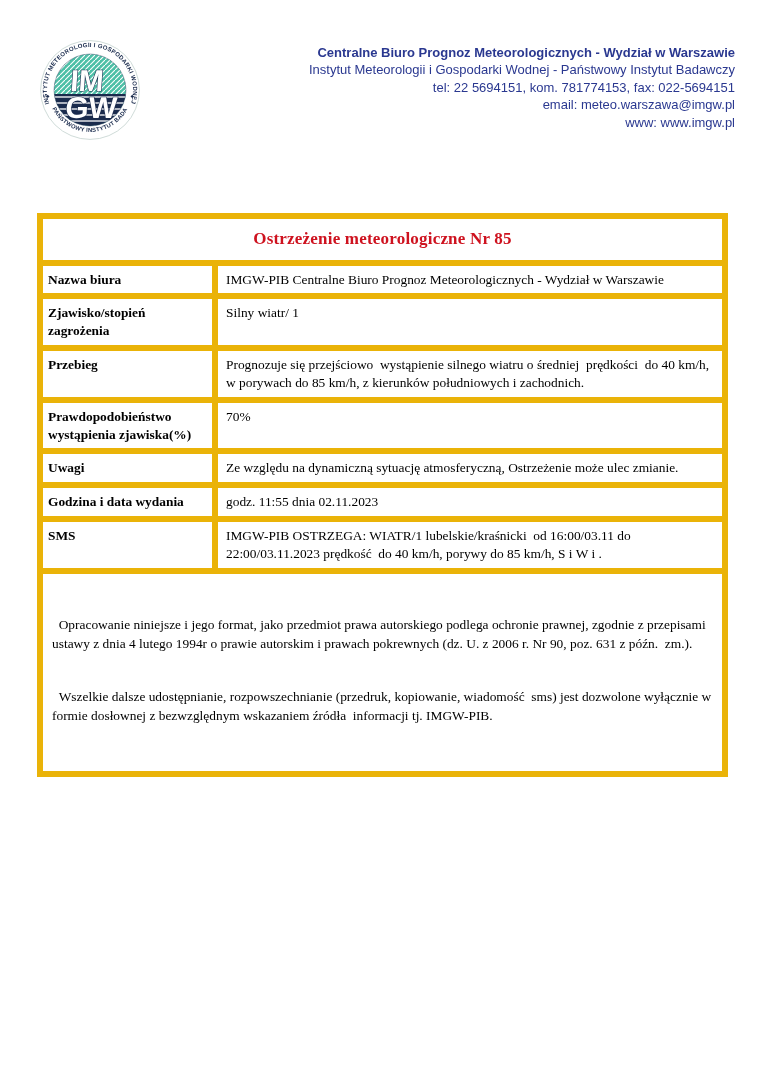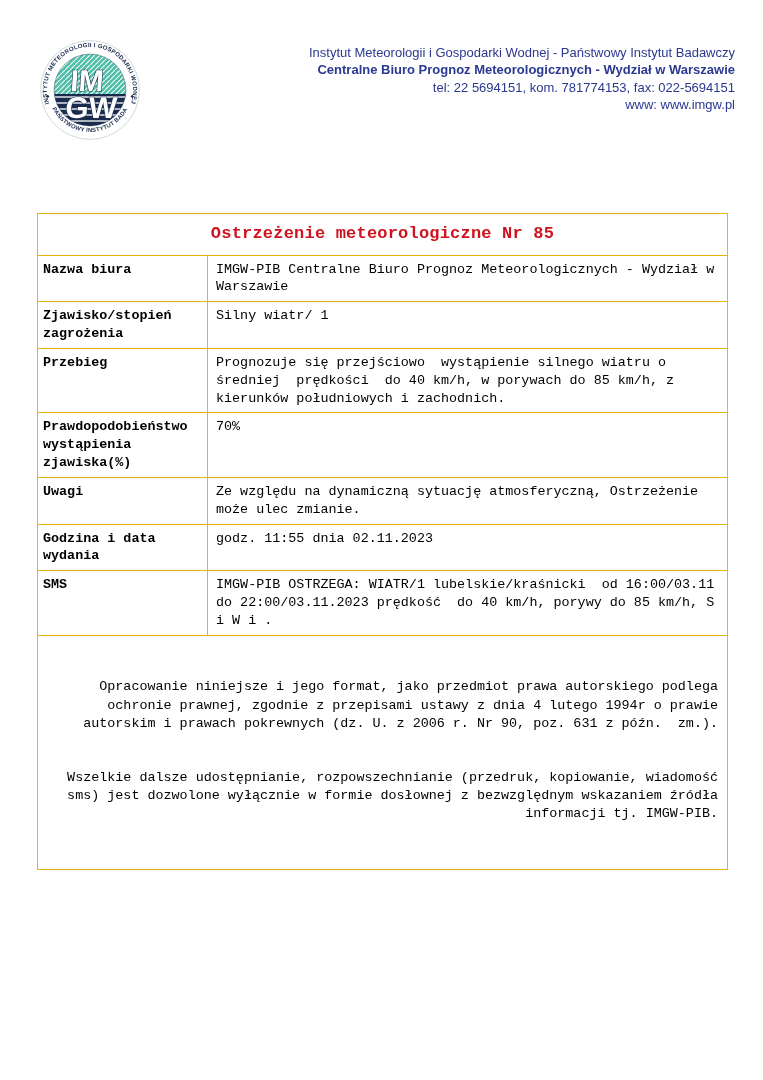--- a/index.html
+++ b/index.html
@@ -23,43 +23,42 @@
   }
   .header-line{white-space:pre;}
   .header-line.bold{font-weight:bold;}
   
   .warn-table{
     position:absolute;left:37px;top:213px;width:691px;
     border-collapse:collapse;
     font-size:13.4px;
   }
   .warn-table td{
-    border:1px solid #eab308;
+    border:6px solid #eab308;
     vertical-align:top;
     padding:5px 8px;
     line-height:1.33;
     white-space:pre-wrap;
-    font-family:Liberation Mono, monospace;
   }
   .title-cell{
     text-align:center;
     font-weight:bold;
     font-size:17px;
     color:#CE121F;
     padding:9px 8px !important;
     letter-spacing:0.2px;
   }
   .lbl{
     width:160px;
     font-weight:bold;
     padding:5px 4px 5px 5px !important;
     margin-left:23px;
   }
   .val b{font-weight:bold;}
-  .foot{padding:7px 9px 10px 9px !important;text-align:right;}
+  .foot{padding:7px 9px 10px 9px !important;}
   .foot p{margin:0;line-height:1.36;}
 </style>
 </head>
 <body>
 
 <div class="page">
 
   <div class="logo-wrap">
     <svg viewBox="0 0 100 100" width="100" height="100">
       <defs>
@@ -90,23 +89,24 @@
       <g font-family="Liberation Sans, sans-serif" font-weight="bold" font-size="6" fill="#1A2B4D" letter-spacing="0.25">
         <text><textPath href="#arcTop" startOffset="1">INSTYTUT METEOROLOGII I GOSPODARKI WODNEJ</textPath></text>
         <text font-size="5.8"><textPath href="#arcBot" startOffset="1">PAŃSTWOWY INSTYTUT BADAWCZY</textPath></text>
       </g>
       <rect x="6.6" y="55.2" width="2.4" height="2.4" fill="#1A2B4D" transform="rotate(45 7.8 56.4)"></rect>
       <rect x="91" y="55.2" width="2.4" height="2.4" fill="#1A2B4D" transform="rotate(45 92.2 56.4)"></rect>
     </svg>
   </div>
 
   <div class="header-block">
+    <div class="header-line bold">Centralne Biuro Prognoz Meteorologicznych - Wydział w Warszawie</div>
     <div class="header-line">Instytut Meteorologii i Gospodarki Wodnej - Państwowy Instytut Badawczy</div>
-    <div class="header-line bold">Centralne Biuro Prognoz Meteorologicznych - Wydział w Warszawie</div>
     <div class="header-line">tel: 22 5694151, kom. 781774153, fax: 022-5694151</div>
+    <div class="header-line">email: meteo.warszawa@imgw.pl</div>
     <div class="header-line">www: www.imgw.pl</div>
   </div>
 
   <table class="warn-table">
     <tbody>
         <tr>
       <td colspan="2" class="title-cell">Ostrzeżenie meteorologiczne Nr 85</td>
     </tr>
     <tr>
       <td class="lbl">Nazwa biura</td>

